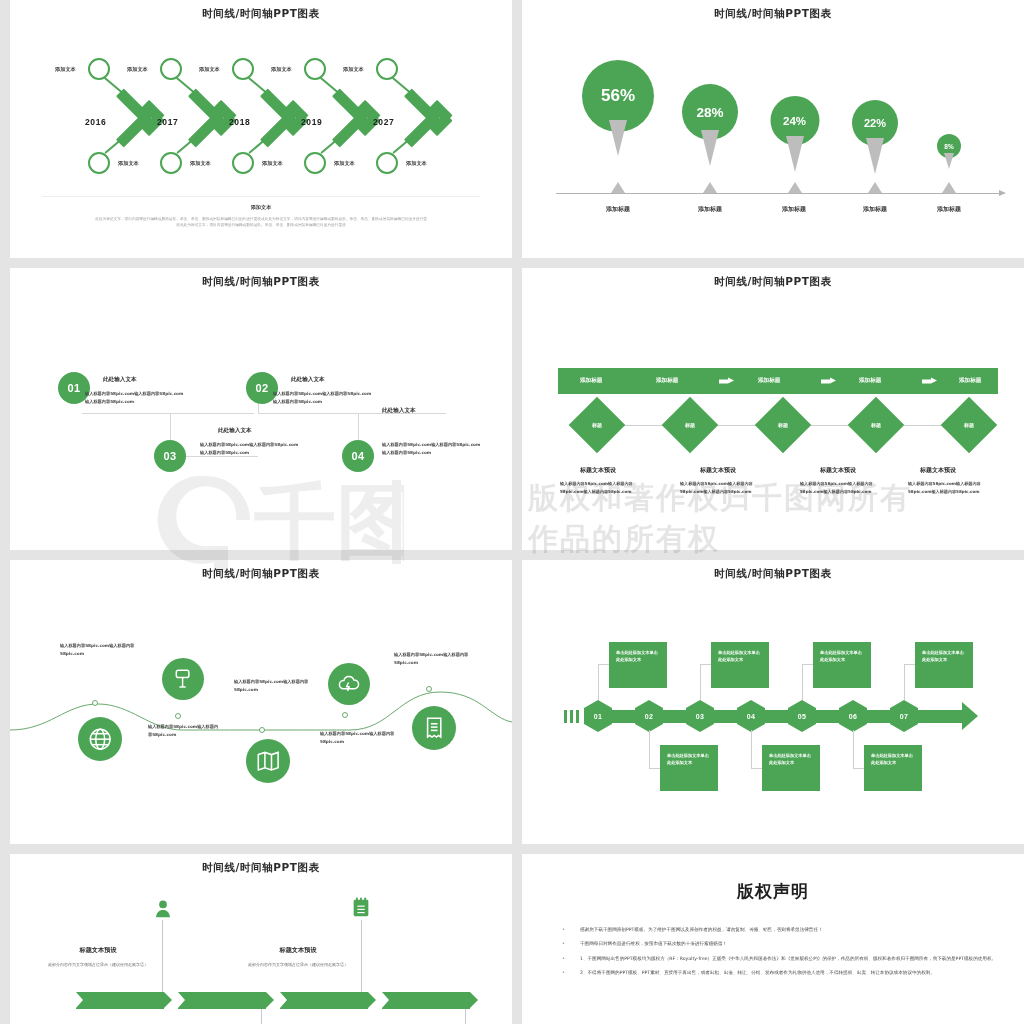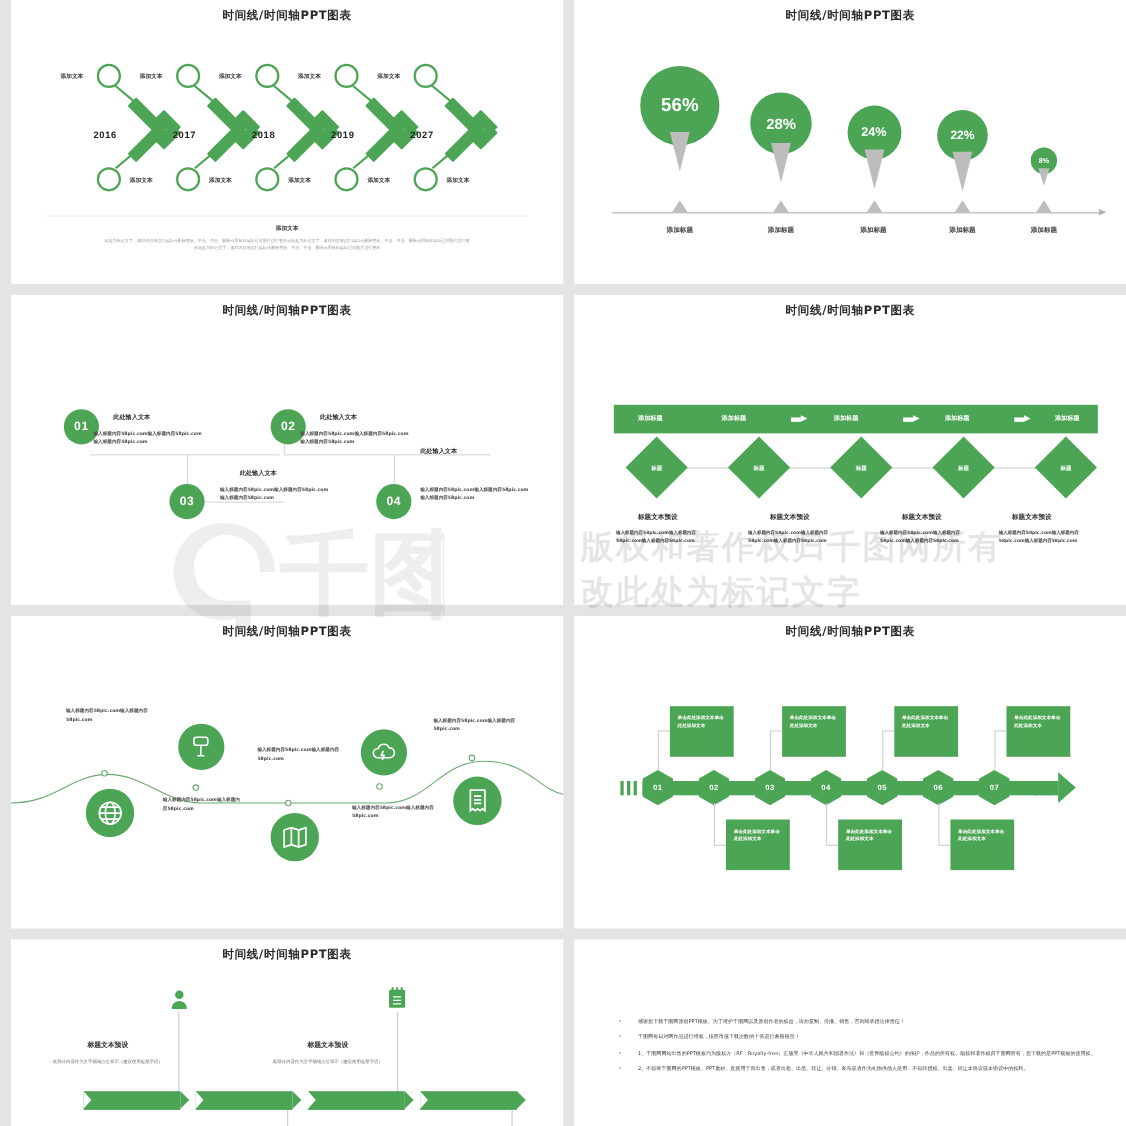--- a/index.html
+++ b/index.html
@@ -531,33 +531,34 @@
       <div class="body" style="width:88px;"></div>
         <div class="tip" style="left:88px;"></div>
     </div>
 
     <div class="stem7" style="left:251px;top:155px;height:28px;"></div>
     <div class="stem7" style="left:455px;top:155px;height:28px;"></div>
 
   </div>
 
   <div class="slide">
+    <div class="p8title cn">版权声明</div>
     <div class="p8list">
       <div class="p8li cn">感谢您下载千图网原创PPT模板。为了维护千图网以及原创作者的权益，请勿复制、传播、销售，否则将承担法律责任！</div>
       <div class="p8li cn">千图网每日对网作品进行维权，按照市值下载次数的十倍进行索赔赔偿！</div>
       <div class="p8li cn">1、千图网网站出售的PPT模板均为版权方（RF：Royalty-free）正版受《中华人民共和国著作法》和《世界版权公约》的保护，作品的所有权、版权和著作权归千图网所有，您下载的是PPT模板的使用权。</div>
       <div class="p8li cn">2、不得将千图网的PPT模板、PPT素材、直接用于再出售，或者出租、出借、转让、分销、发布或者作为礼物供他人使用，不得转授权、出卖、转让本协议或本协议中的权利。</div>
     </div>
   </div>
 
 </div>
 
 <div id="wm">
   <svg id="wmlogo" width="250" height="110" viewBox="0 0 250 110">
     <path d="M52 8 A44 44 0 1 0 60 94 L60 104 L74 104 L74 78 L56 78 A30 30 0 1 1 82 52 L96 52 A44 44 0 0 0 52 8 Z" fill="#1a1a1a"></path>
     <text x="100" y="82" font-family="DejaVu Sans, sans-serif" font-size="82" font-weight="bold" fill="#1a1a1a">千图</text>
     <rect x="238" y="12" width="9" height="84" fill="#1a1a1a"></rect>
   </svg>
   <div id="wmtext" class="cn">
     <div>版权和著作权归千图网所有</div>
-    <div>改此处为标记文字</div>
+    <div>作品的所有权</div>
   </div>
 </div>
 
 </body></html>

